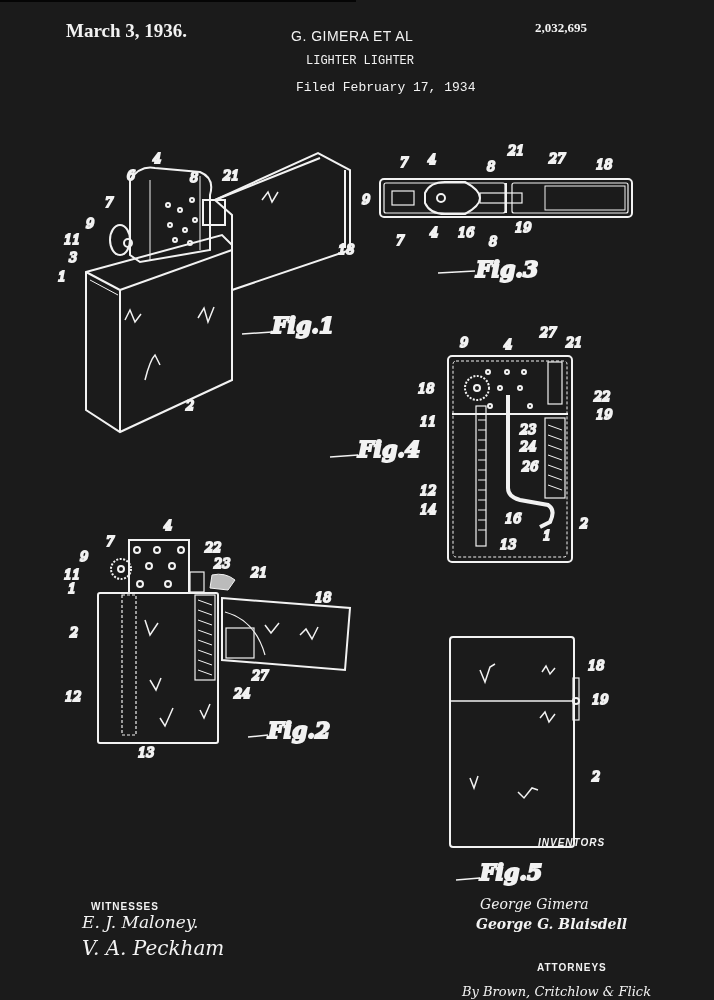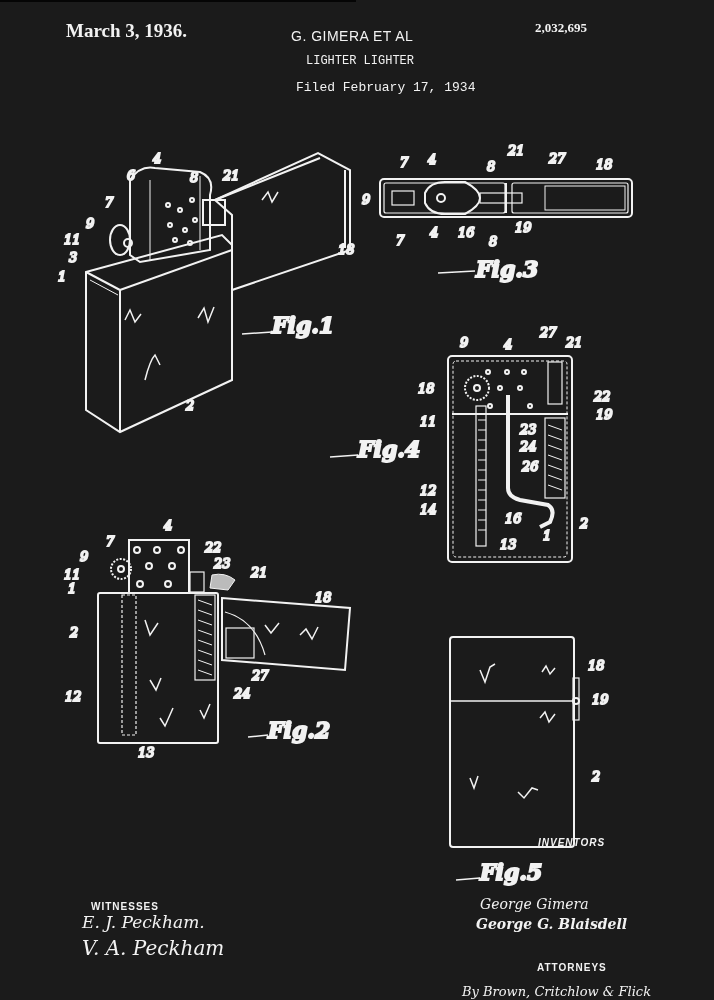--- a/index.html
+++ b/index.html
@@ -200,20 +200,20 @@
     <path d="M518,792 l6,6 l8,-10 l6,2" stroke-width="1.5"></path>
   </g>
   <text class="lbl" x="588" y="670">18</text>
   <text class="lbl" x="592" y="704">19</text>
   <text class="lbl" x="592" y="781">2</text>
   <line x1="456" y1="880" x2="480" y2="878" stroke-width="1.5"></line>
   <text class="fig" x="480" y="880">Fig.5</text>
 </svg>
 
 <div class="caps" style="left:91px;top:901px;">WITNESSES</div>
-<div class="sig" style="left:82px;top:912px;font-size:17px;">E. J. Peckham.</div>
+<div class="sig" style="left:82px;top:912px;font-size:17px;">E. J. Maloney.</div>
 <div class="sig" style="left:82px;top:936px;font-size:20px;">V. A. Peckham</div>
 
 <div class="caps" style="left:538px;top:837px;font-style:italic;">INVENTORS</div>
 <div class="sig" style="left:480px;top:896px;">George Gimera</div>
 <div class="sig" style="left:476px;top:916px;font-weight:bold;">George G. Blaisdell</div>
 <div class="sig" style="left:462px;top:984px;font-size:13px;">By Brown, Critchlow &amp; Flick</div>
 <div class="caps" style="left:537px;top:962px;">ATTORNEYS</div>
 
 </body></html>

